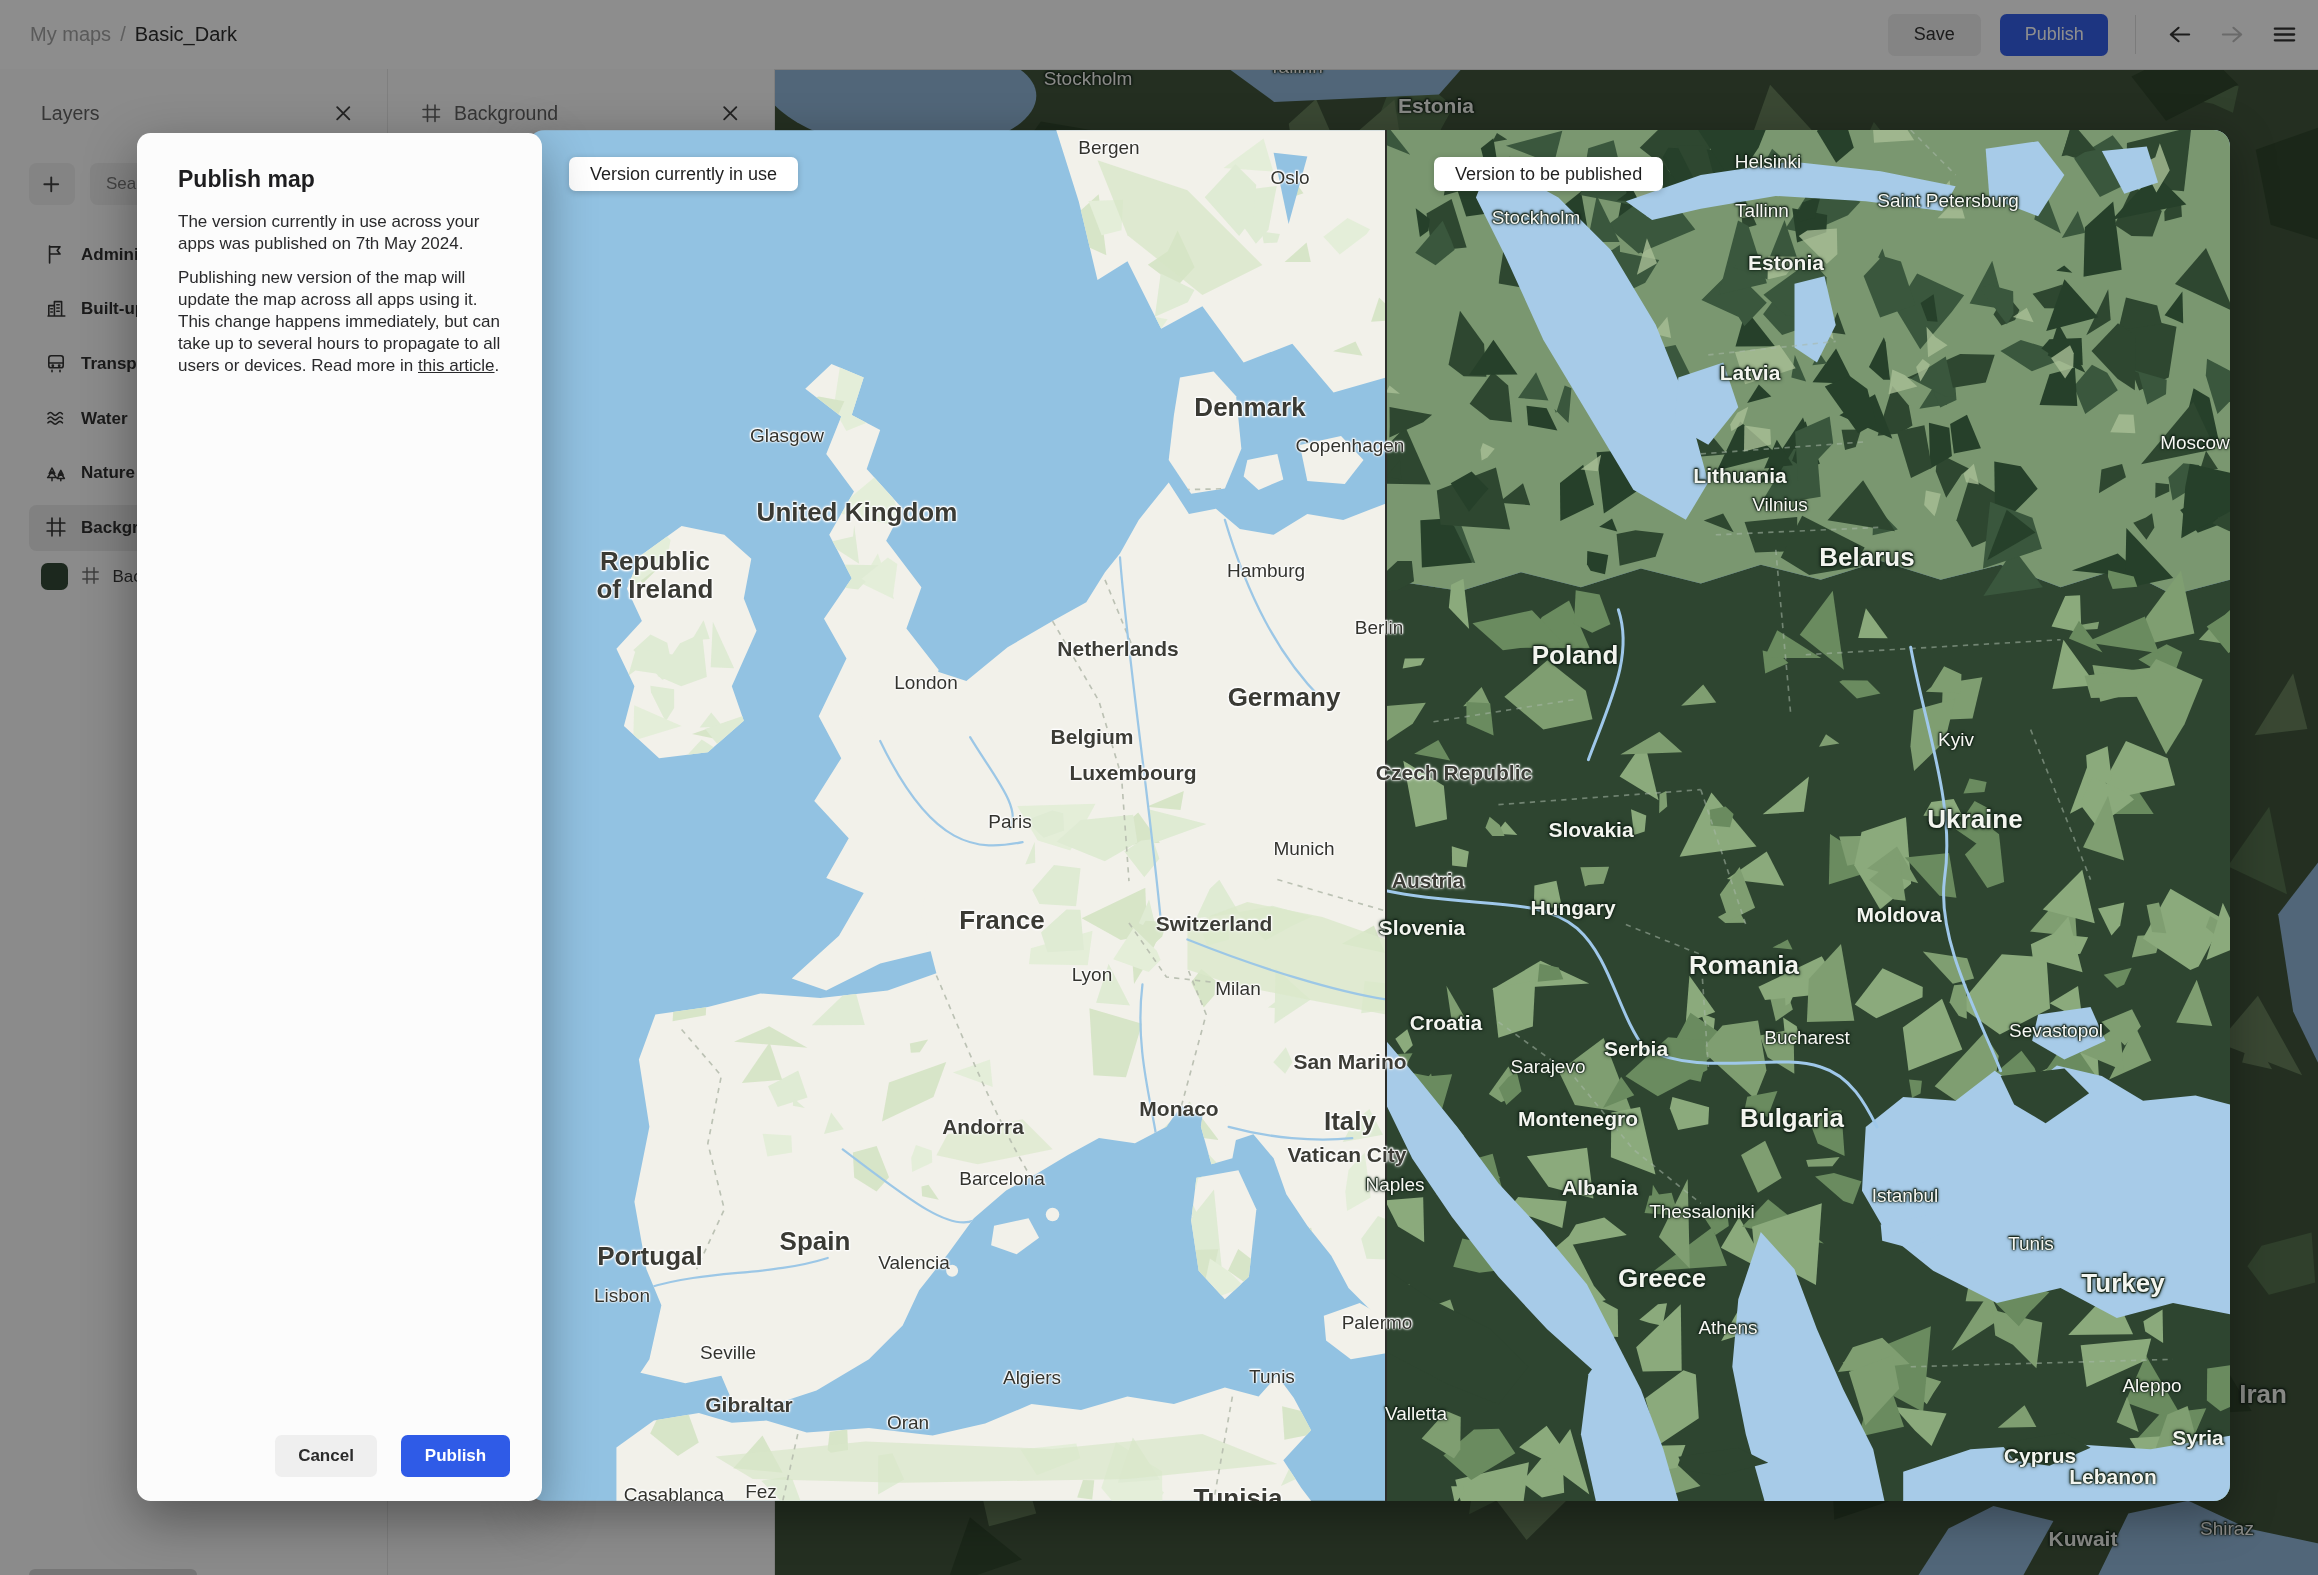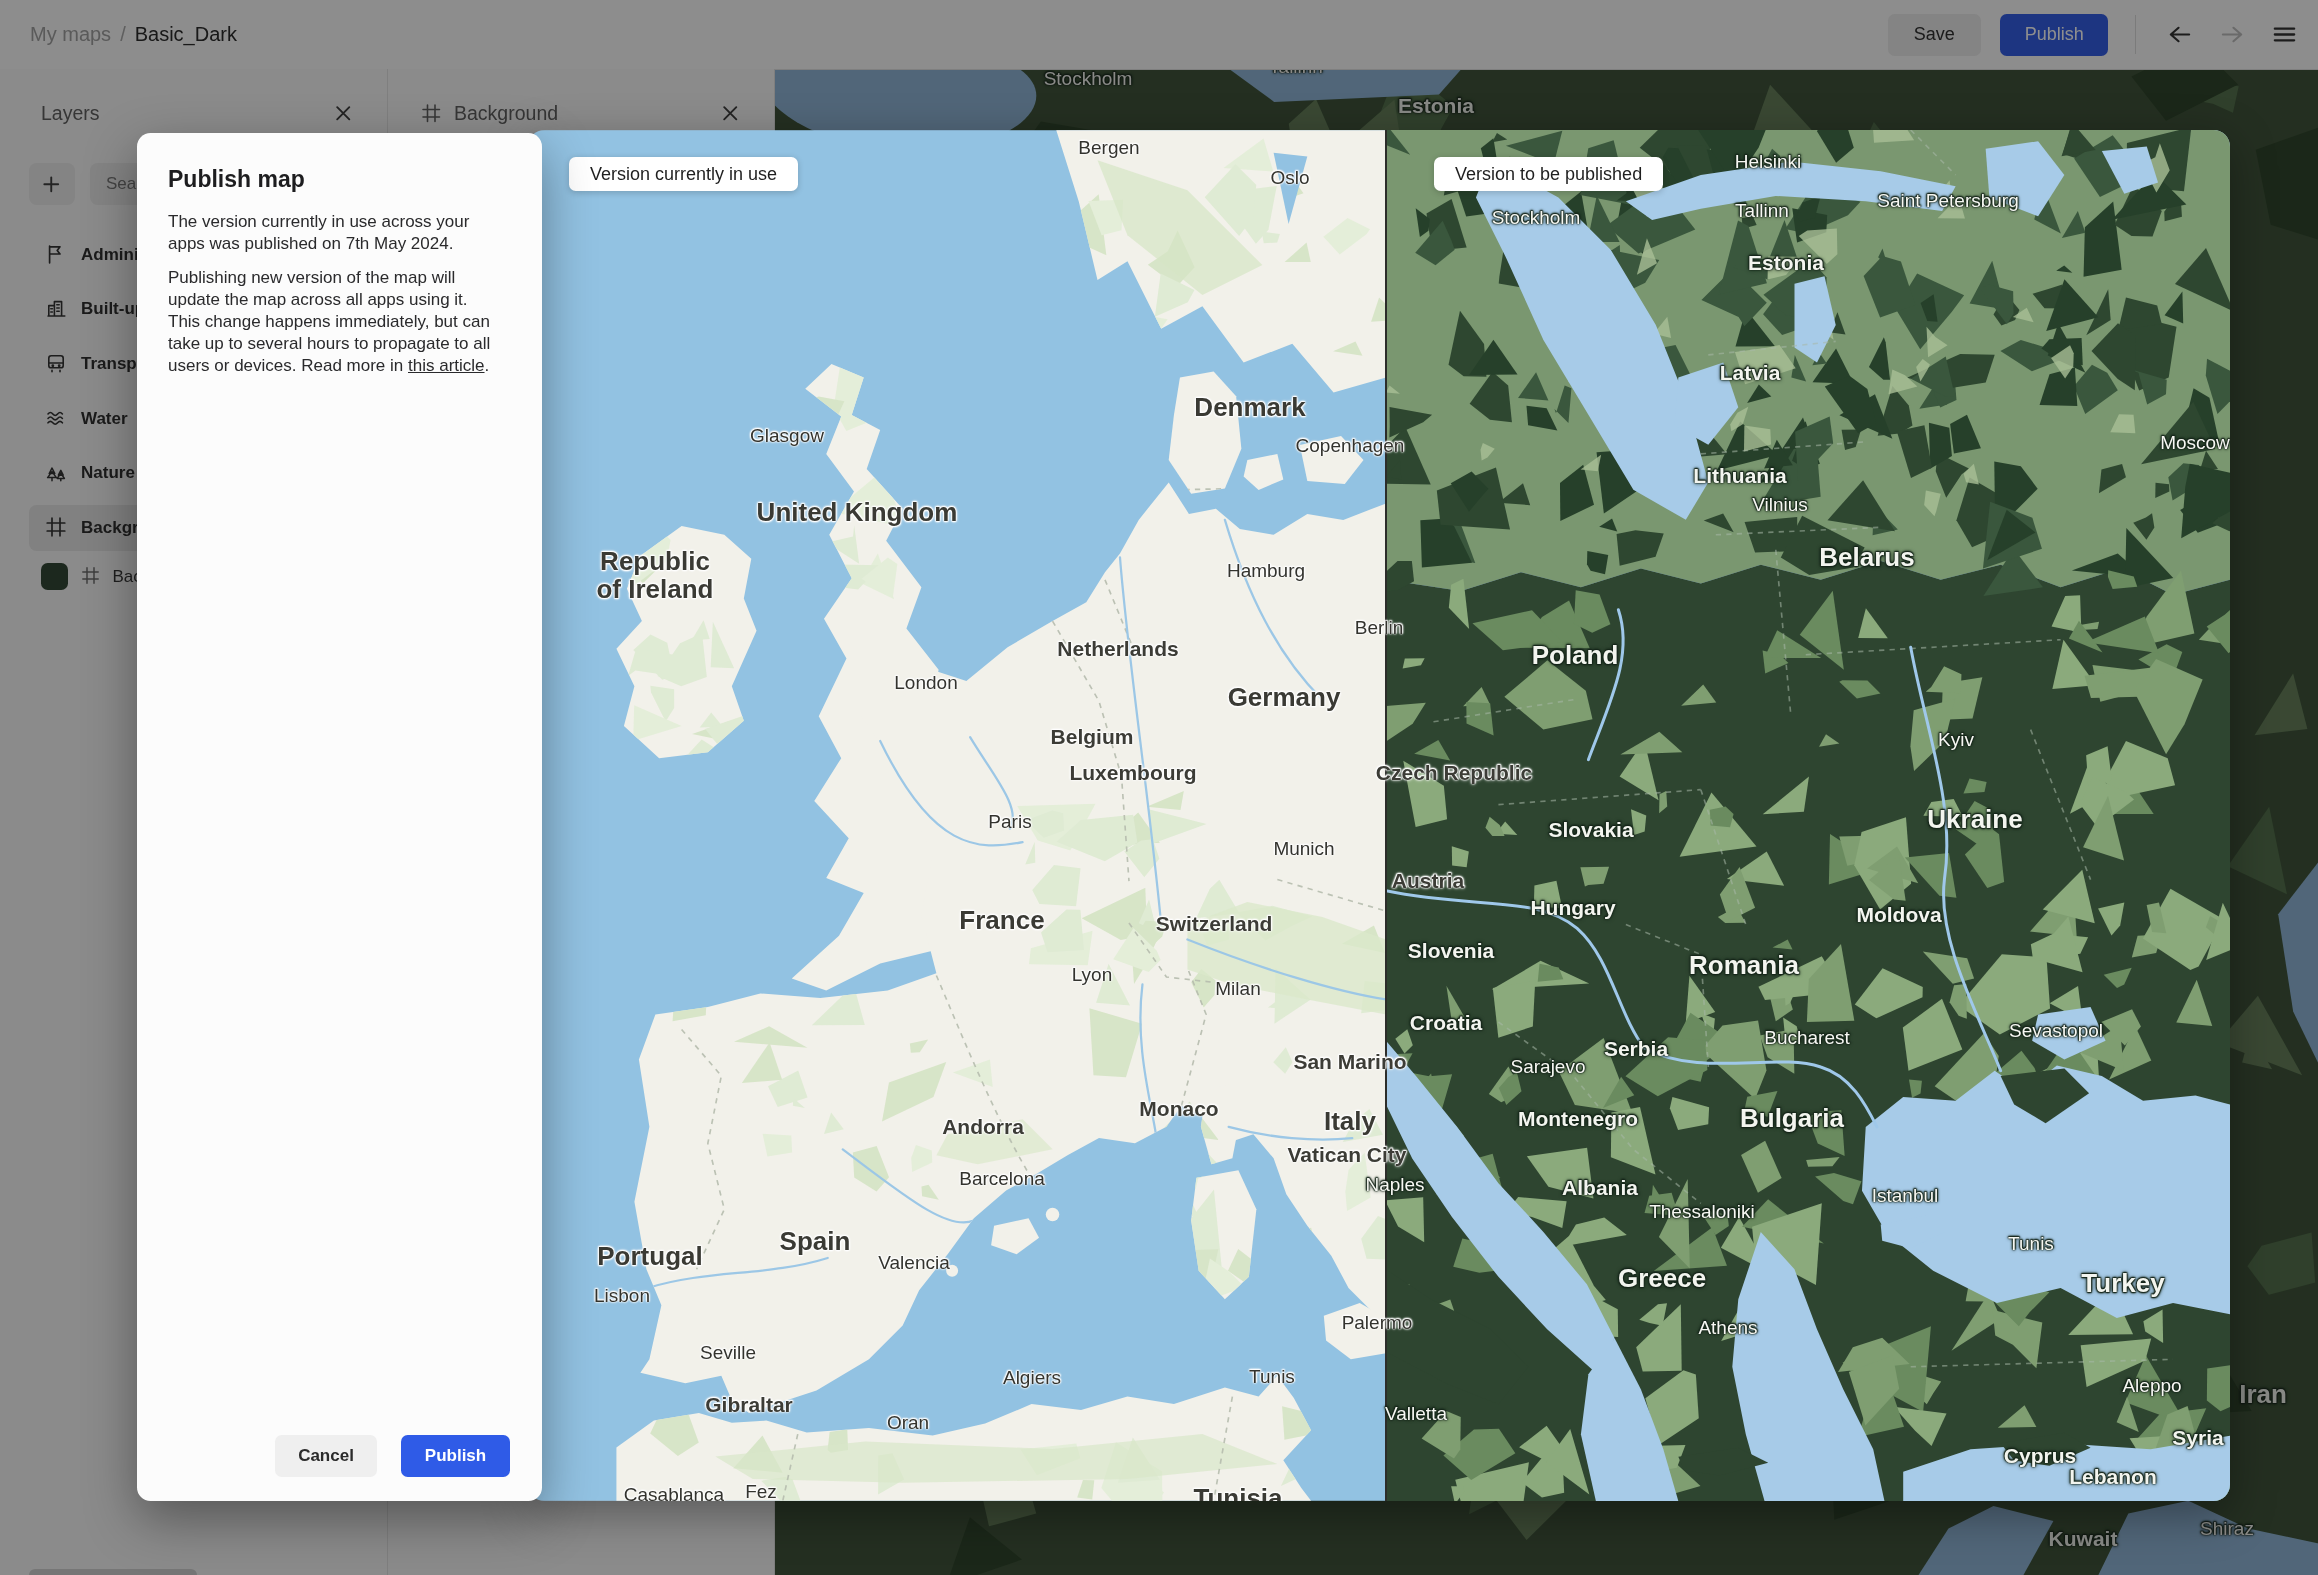--- a/index.html
+++ b/index.html
@@ -57,21 +57,21 @@
   #chip-right{left:906px;}
   
   .ml{position:absolute;transform:translate(-50%,-50%);white-space:pre-line;text-align:center;line-height:1.08;}
   .k-c1l{font-size:26px;font-weight:700;color:#3a3a34;text-shadow:0 0 3.7px #fff,0.7px 0.7px 1.5px #fff,-0.7px -0.7px 1.5px #fff,0.7px -0.7px 1.5px #fff,-0.7px 0.7px 1.5px #fff;}
   .k-c2l{font-size:21px;font-weight:700;color:#3c3c36;text-shadow:0 0 3.7px #fff,0.7px 0.7px 1.5px #fff,-0.7px -0.7px 1.5px #fff,0.7px -0.7px 1.5px #fff,-0.7px 0.7px 1.5px #fff;text-align:right;}
   .k-cityl{font-size:19px;font-weight:400;color:#33332e;text-shadow:0 0 3px #fff,0.7px 0.7px 1.5px #fff,-0.7px -0.7px 1.5px #fff,0.7px -0.7px 1.5px #fff,-0.7px 0.7px 1.5px #fff;}
   .k-c1d{font-size:26px;font-weight:700;color:#f3f5ef;text-shadow:0 0 4.5px #16261a,0.7px 0.7px 1.5px #16261a,-0.7px -0.7px 1.5px #16261a,0.7px -0.7px 1.5px #16261a,-0.7px 0.7px 1.5px #16261a;}
   .k-c2d{font-size:21px;font-weight:700;color:#f3f5ef;text-shadow:0 0 4.5px #16261a,0.7px 0.7px 1.5px #16261a,-0.7px -0.7px 1.5px #16261a,0.7px -0.7px 1.5px #16261a,-0.7px 0.7px 1.5px #16261a;}
   .k-cityd{font-size:19px;font-weight:400;color:#f7f8f3;text-shadow:0 0 3.7px #16261a,0.7px 0.7px 1.5px #16261a,-0.7px -0.7px 1.5px #16261a,0.7px -0.7px 1.5px #16261a,-0.7px 0.7px 1.5px #16261a;}
   
-  #modal{position:absolute;left:137px;top:133px;width:405px;height:1368px;background:#fcfcfc;border-radius:13.5px;z-index:7;box-shadow:0 18px 52px rgba(0,0,0,.38);box-sizing:border-box;padding:33px 39px 0 31px;}
+  #modal{position:absolute;left:137px;top:133px;width:405px;height:1368px;background:#fcfcfc;border-radius:13.5px;z-index:7;box-shadow:0 18px 52px rgba(0,0,0,.38);box-sizing:border-box;padding:33px 39px 0 41px;}
   #modal h1{margin:0;font-size:23px;font-weight:700;color:#1d1d1f;}
   #modal p{margin:18px 0 0 0;font-size:17px;line-height:22px;color:#2a2a2c;}
   #modal p.second{margin-top:12px;}
   #modal a{color:#2a2a2c;text-decoration:underline;cursor:pointer;}
   .modal-actions{position:absolute;right:32px;bottom:24px;display:flex;gap:24px;font-weight:bold;}
   .btn-cancel{width:102px;height:42px;background:#efefef;color:#2b2b2b;font-size:17px;}
   .btn-publish{width:109px;height:42px;background:#2F5BE7;color:#fff;font-size:17px;}
   
   #bottom-toolbar{position:absolute;left:28.5px;top:1569px;width:168px;height:22.5px;background:#d2d2d2;border-radius:6px 6px 0 0;z-index:3;}
 </style>
@@ -1086,21 +1086,21 @@
       <span class="ml k-cityd" style="left: 1667px; top: 313px;">Moscow</span>
       <span class="ml k-c2d" style="left: 1212px; top: 346px;">Lithuania</span>
       <span class="ml k-cityd" style="left: 1252px; top: 375px;">Vilnius</span>
       <span class="ml k-c1d" style="left: 1339px; top: 427px;">Belarus</span>
       <span class="ml k-c1d" style="left: 1047px; top: 525px;">Poland</span>
       <span class="ml k-cityd" style="left: 1428px; top: 610px;">Kyiv</span>
       <span class="ml k-c1d" style="left: 1447px; top: 689px;">Ukraine</span>
       <span class="ml k-c2d" style="left: 1063px; top: 700px;">Slovakia</span>
       <span class="ml k-c2d" style="left: 1045px; top: 778px;">Hungary</span>
       <span class="ml k-c2d" style="left: 1371px; top: 785px;">Moldova</span>
-      <span class="ml k-c2d" style="left: 894px; top: 821px; margin-left: 29px;">Slovenia</span>
+      <span class="ml k-c2d" style="left: 894px; top: 798px;">Slovenia</span>
       <span class="ml k-c1d" style="left: 1216px; top: 835px;">Romania</span>
       <span class="ml k-c2d" style="left: 918px; top: 893px;">Croatia</span>
       <span class="ml k-cityd" style="left: 1020px; top: 937px;">Sarajevo</span>
       <span class="ml k-c2d" style="left: 1108px; top: 919px;">Serbia</span>
       <span class="ml k-cityd" style="left: 1279px; top: 908px;">Bucharest</span>
       <span class="ml k-cityd" style="left: 1528px; top: 901px;">Sevastopol</span>
       <span class="ml k-c2d" style="left: 1050px; top: 989px;">Montenegro</span>
       <span class="ml k-c1d" style="left: 1248px; top: 988px; padding-left: 32px;">Bulgaria</span>
       <span class="ml k-cityd" style="left: 867px; top: 1055px;">Naples</span>
       <span class="ml k-c2d" style="left: 1072px; top: 1058px;">Albania</span>

